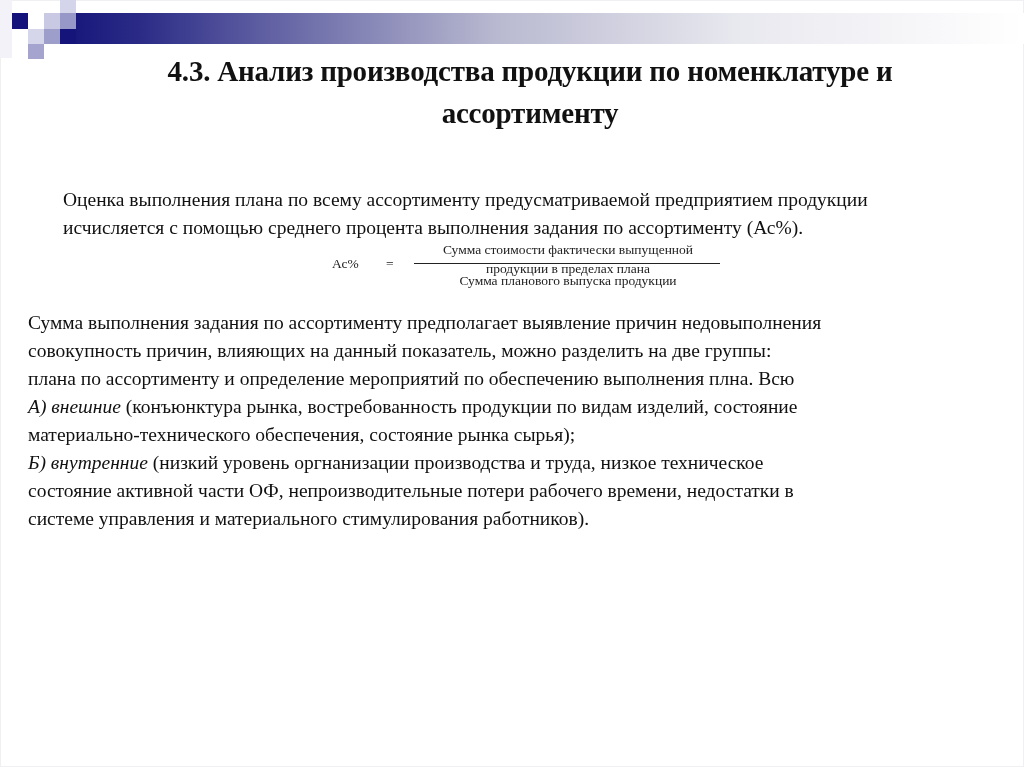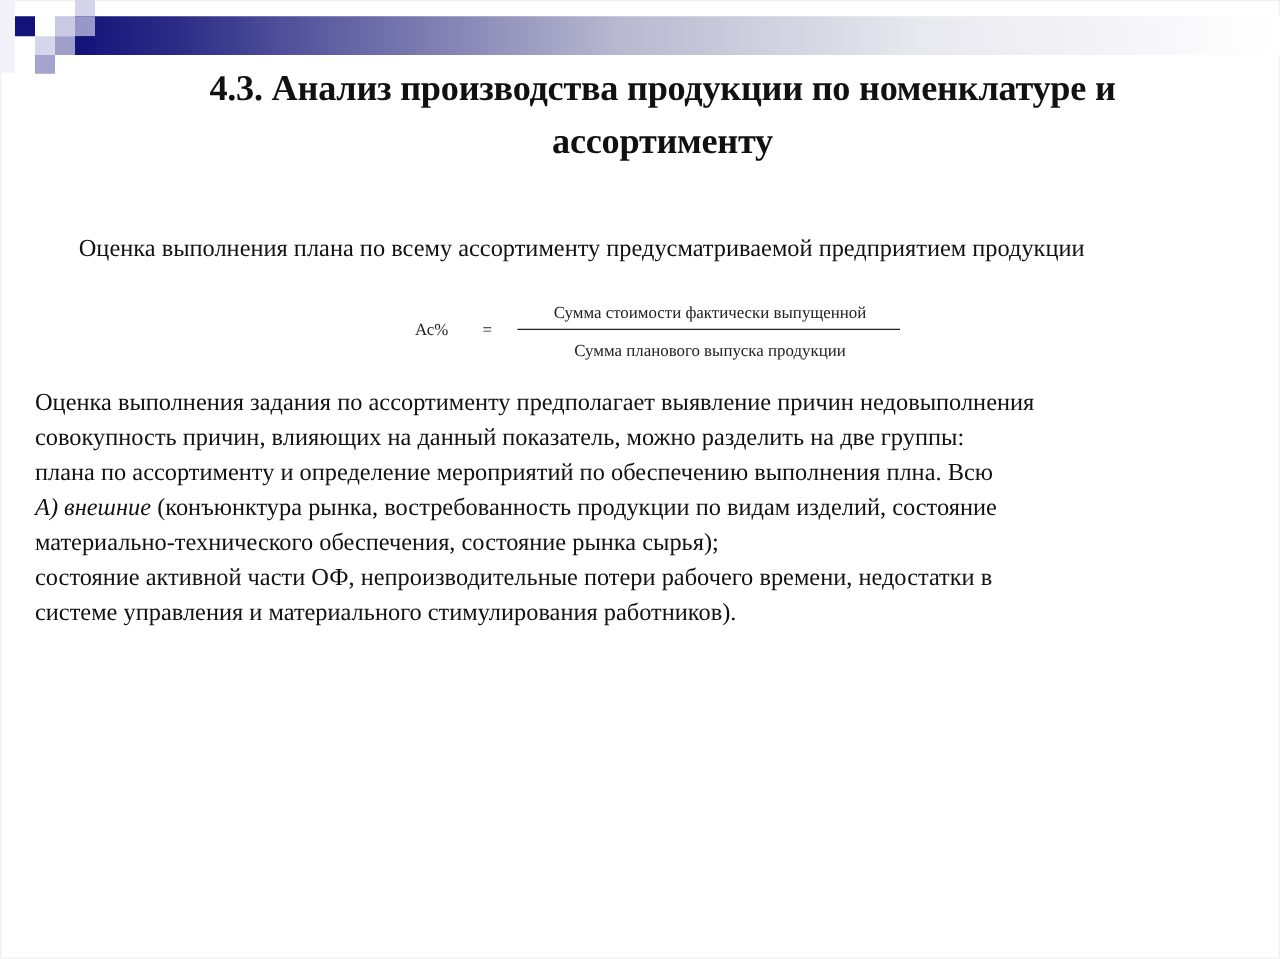--- a/index.html
+++ b/index.html
@@ -59,33 +59,36 @@
   <div class="sq" style="left:28px;top:44px;width:16px;height:15px;background:#a4a4cf;"></div>
 </div>
 
 <div class="title">
   <div>4.3. Анализ производства продукции по номенклатуре и</div>
   <div>ассортименту</div>
 </div>
 
 <div class="para p1">
   <div>Оценка выполнения плана по всему ассортименту предусматриваемой предприятием продукции</div>
+  <div>исчисляется с помощью среднего процента выполнения задания по ассортименту (Ас%).</div>
 </div>
 
 <div class="formula">
   <span class="f-lhs">Ас%</span>
   <span class="f-eq">=</span>
   <div class="f-num">
     <div>Сумма стоимости фактически выпущенной</div>
+    <div>продукции в пределах плана</div>
   </div>
   <div class="f-line"></div>
   <div class="f-den">Сумма планового выпуска продукции</div>
 </div>
 
 <div class="para p2">
-  <div>Оценка выполнения задания по ассортименту предполагает выявление причин недовыполнения</div>
+  <div>Сумма выполнения задания по ассортименту предполагает выявление причин недовыполнения</div>
   <div>совокупность причин, влияющих на данный показатель, можно разделить на две группы:</div>
   <div>плана по ассортименту и определение мероприятий по обеспечению выполнения плна. Всю</div>
   <div><em>А) внешние</em><span> (конъюнктура рынка, востребованность продукции по видам изделий, состояние</span></div>
   <div>материально-технического обеспечения, состояние рынка сырья);</div>
+  <div><em>Б) внутренние</em><span> (низкий уровень оргнанизации производства и труда, низкое техническое</span></div>
   <div>состояние активной части ОФ, непроизводительные потери рабочего времени, недостатки в</div>
   <div>системе управления и материального стимулирования работников).</div>
 </div>
 
 </body></html>

